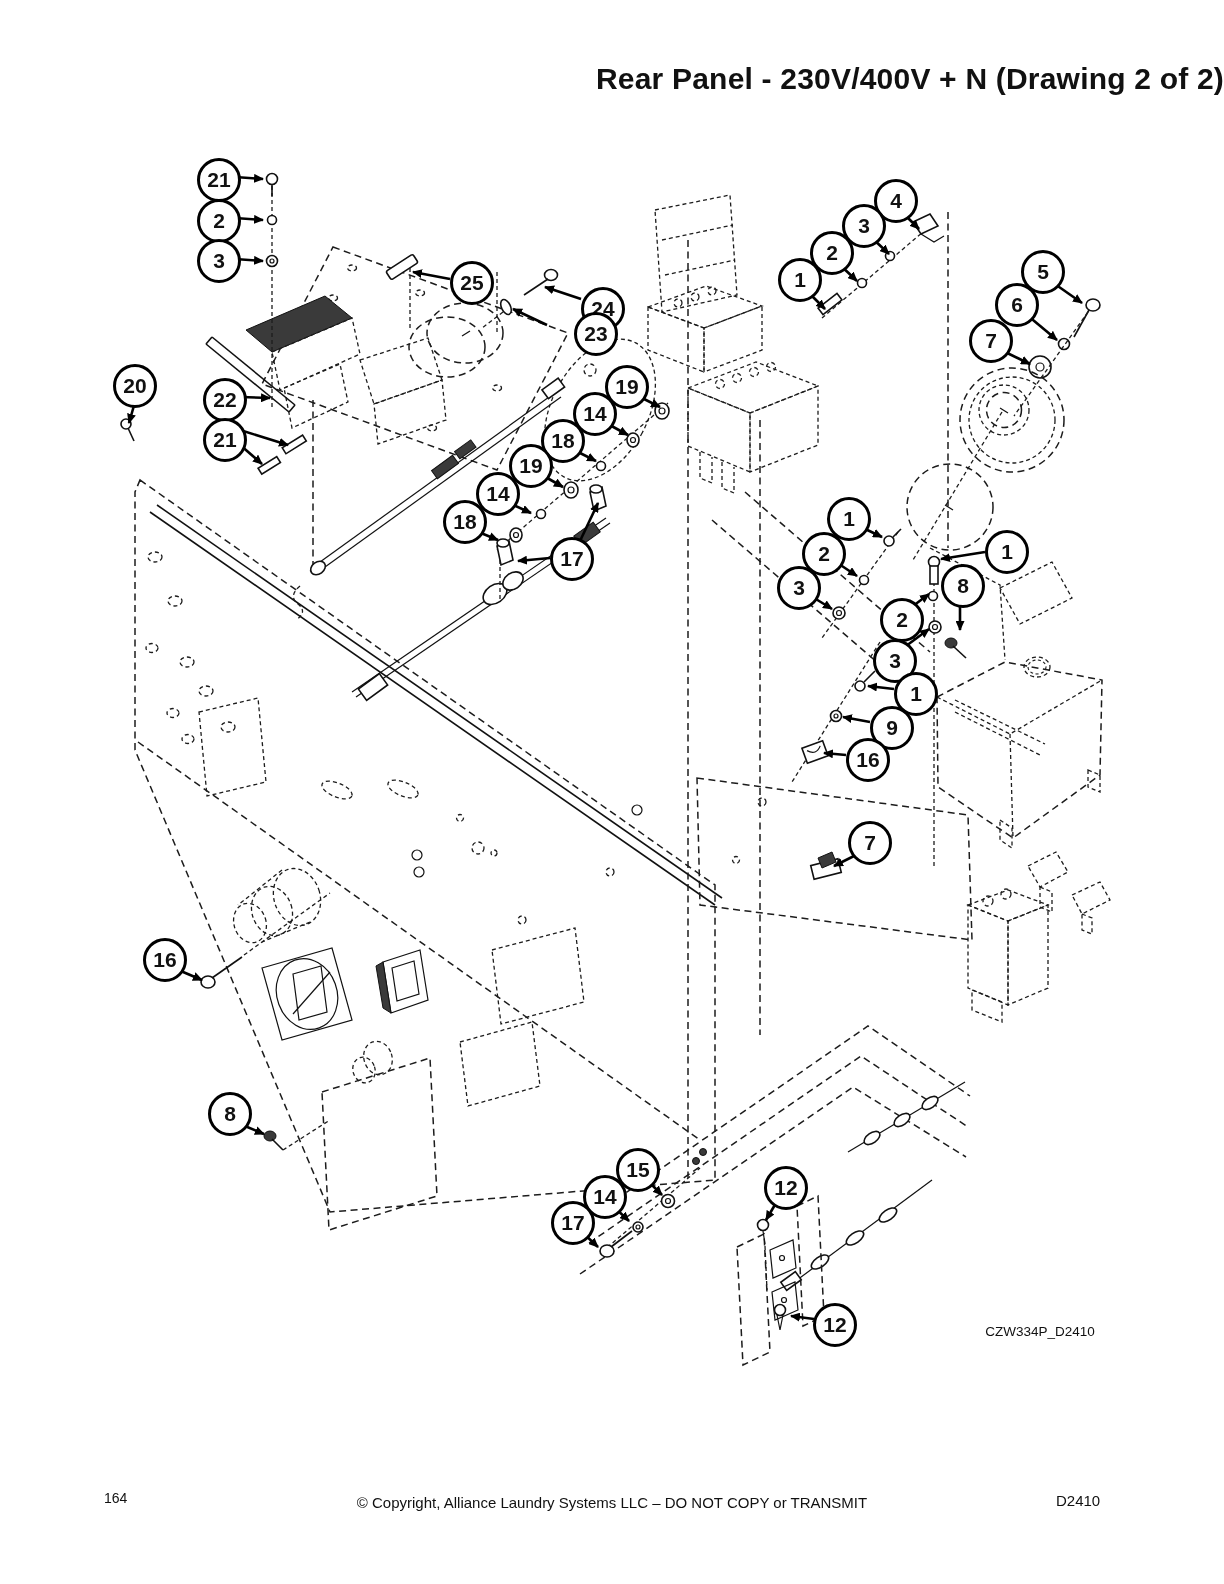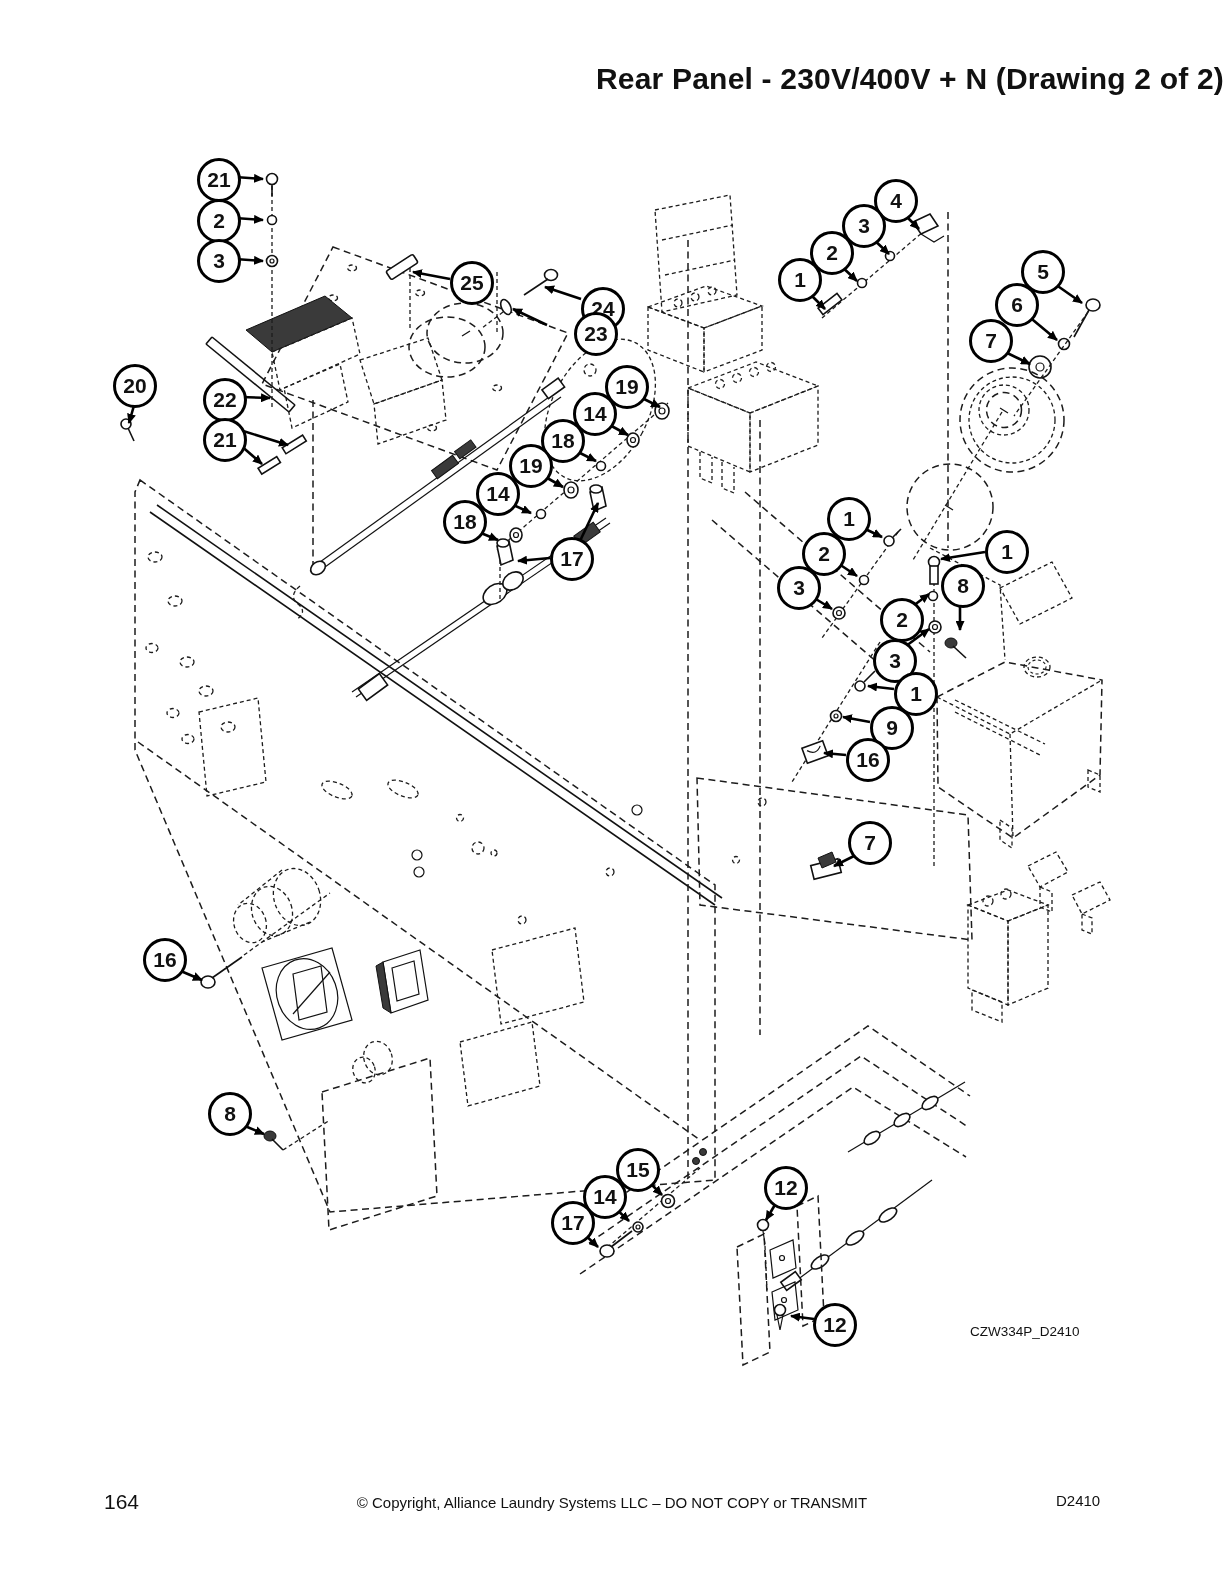--- a/index.html
+++ b/index.html
@@ -4,22 +4,22 @@
 <style>
   html,body{margin:0;padding:0;background:#e8e8e8;}
   .page{position:relative;width:1224px;height:1584px;background:#ffffff;overflow:hidden;
         font-family:"Liberation Sans", sans-serif;color:#111;margin:0 auto;}
   .title{position:absolute;top:62px;left:0;width:100%;text-align:right;
          font-size:30px;font-weight:bold;letter-spacing:.2px;}
   .subtitle{position:absolute;top:103px;left:0;width:100%;text-align:center;font-size:16.5px;}
   .diagram{position:absolute;left:0;top:0;width:1224px;height:1584px;}
   .balloon{position:absolute;width:38px;height:38px;border:3px solid #000;border-radius:50%;
            background:#fff;text-align:center;line-height:38px;font-size:21px;font-weight:bold;z-index:4;}
-  .drawcode{position:absolute;left:970px;top:1324px;width:140px;text-align:left;font-size:13.5px;}
-  .footer-page{position:absolute;left:104px;top:1490px;font-size:21px;}
+  .drawcode{position:absolute;left:970px;top:1324px;width:140px;text-align:center;font-size:13.5px;}
+  .footer-page{position:absolute;left:104px;top:1490px;font-size:14px;}
   .footer-copy{position:absolute;left:0;top:1494px;width:100%;text-align:center;font-size:15px;}
   .footer-doc{position:absolute;left:1056px;top:1492px;font-size:15px;}
   
   .d{fill:none;stroke:#1c1c1c;stroke-width:1.5;stroke-dasharray:7 4.5;}
   .d2{fill:none;stroke:#1c1c1c;stroke-width:1.3;stroke-dasharray:4 3;}
   .dt{fill:none;stroke:#1c1c1c;stroke-width:1.1;stroke-dasharray:3 2.5;}
   .s{fill:none;stroke:#111;stroke-width:1.6;}
   .s2{fill:none;stroke:#111;stroke-width:1.2;}
   .sw{fill:#fff;stroke:#111;stroke-width:1.6;}
   .dk{fill:#3a3a3a;stroke:#111;stroke-width:1;}

